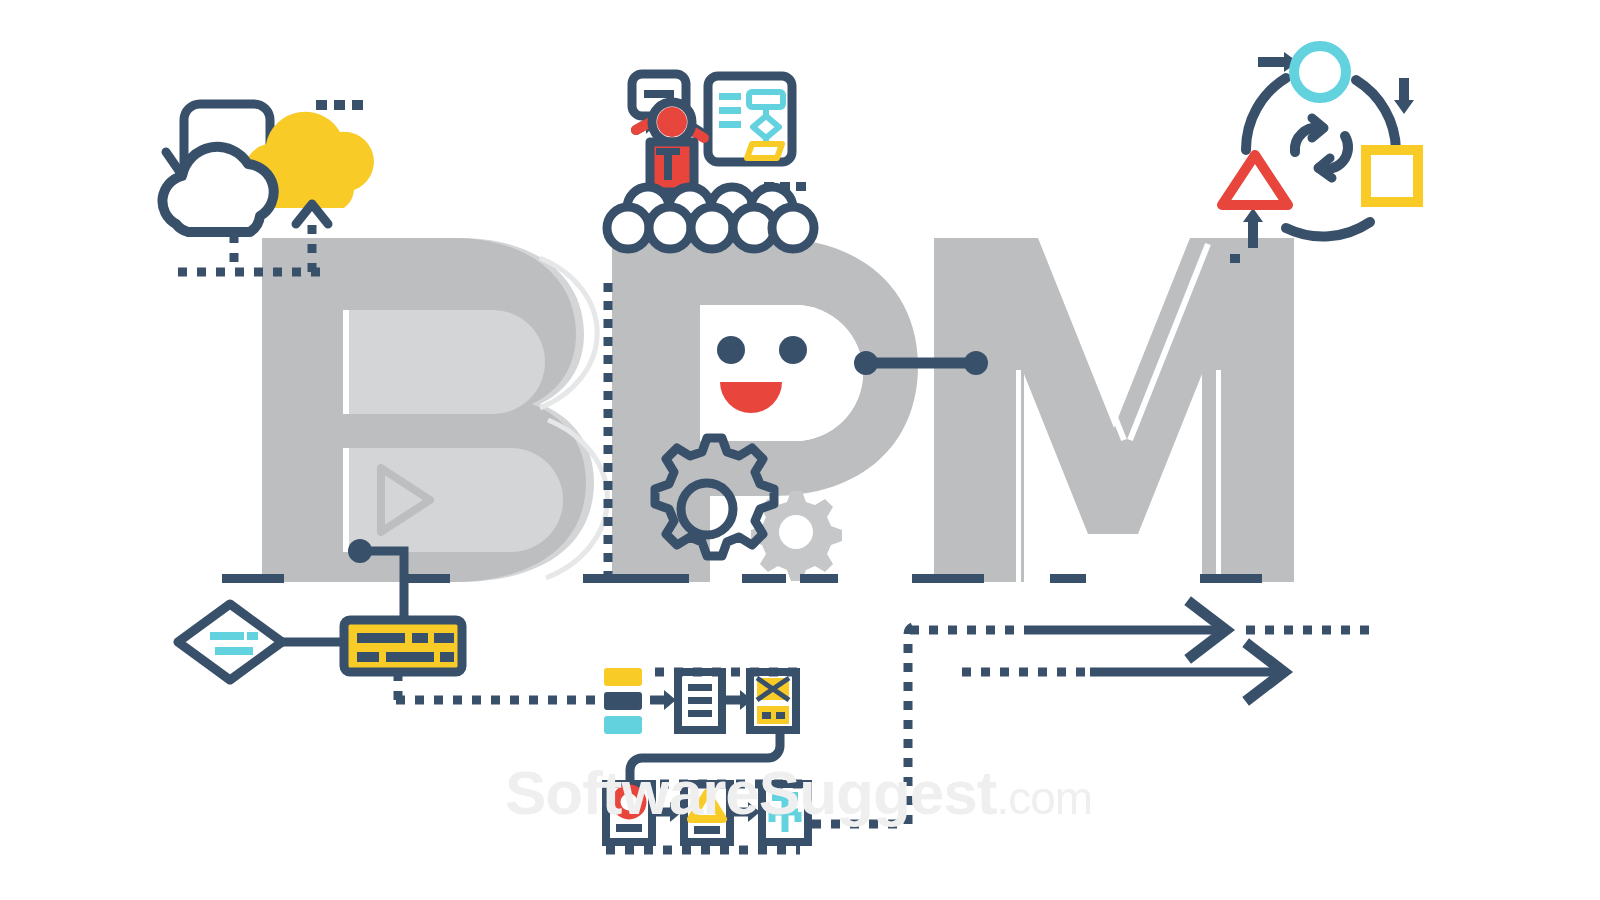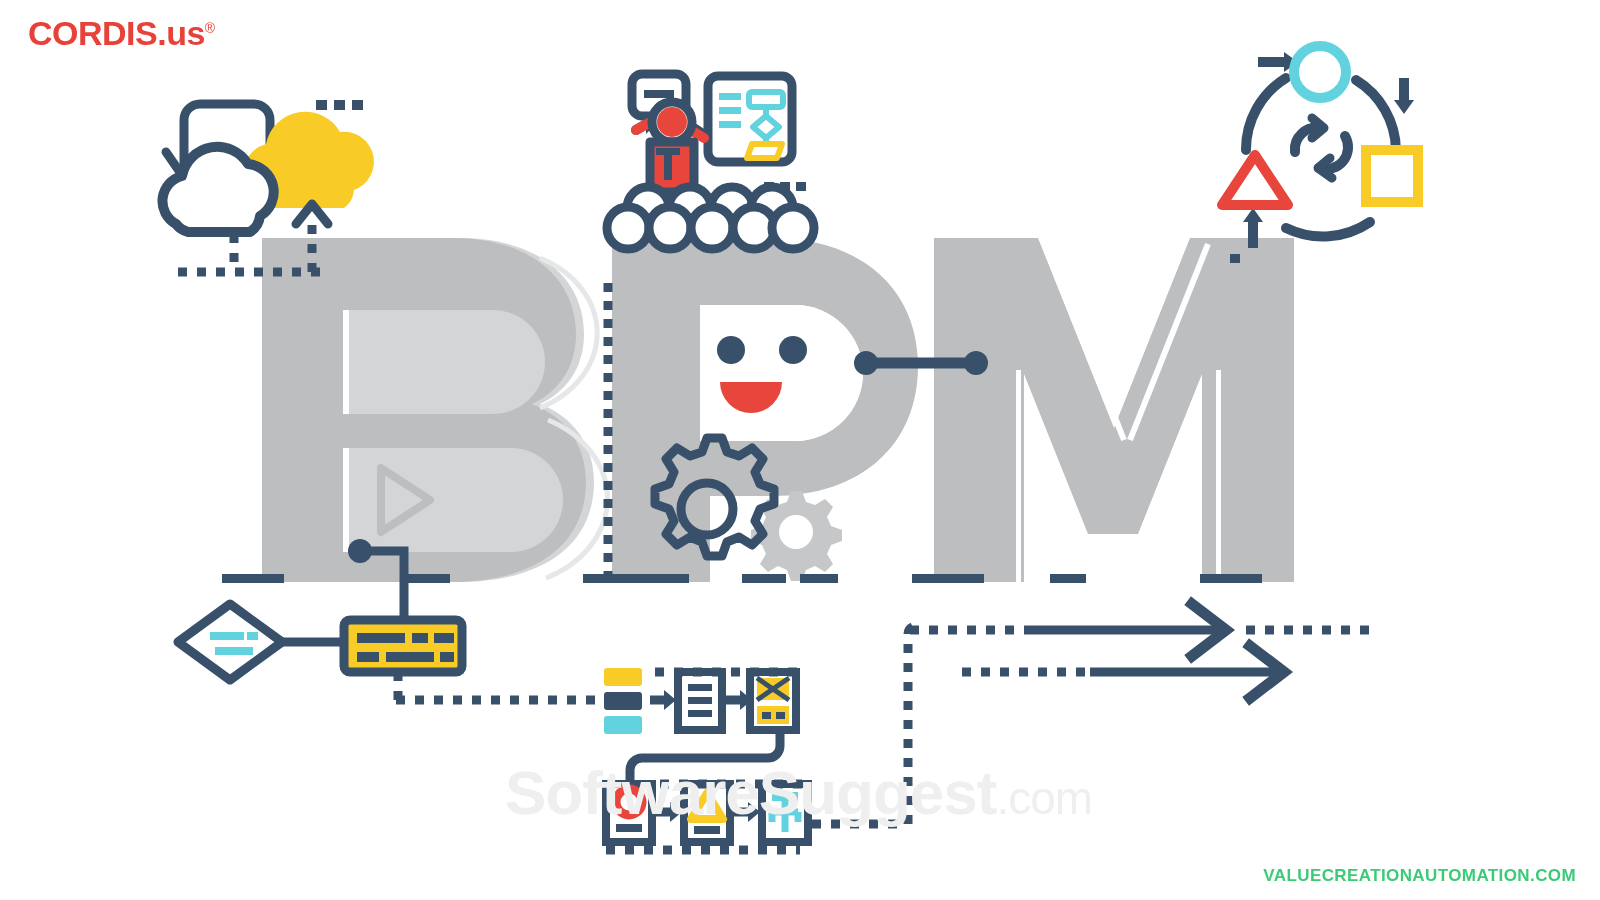--- a/index.html
+++ b/index.html
@@ -318,19 +318,15 @@
     <g>
       <line x1="1253" y1="248" x2="1253" y2="232" stroke="#38506A" stroke-width="10"></line>
     </g>
 
   </svg>
 
   <div class="watermark">
     <span>SoftwareSuggest</span><span class="dom">.com</span>
   </div>
 
-  <div class="logo">
-    <span>CORDIS.us</span><span class="reg">®</span>
-  </div>
-
-  <div class="url">VALUECREATIONAUTOMATION.COM</div>
+
 
 </div>
 
 </body></html>

